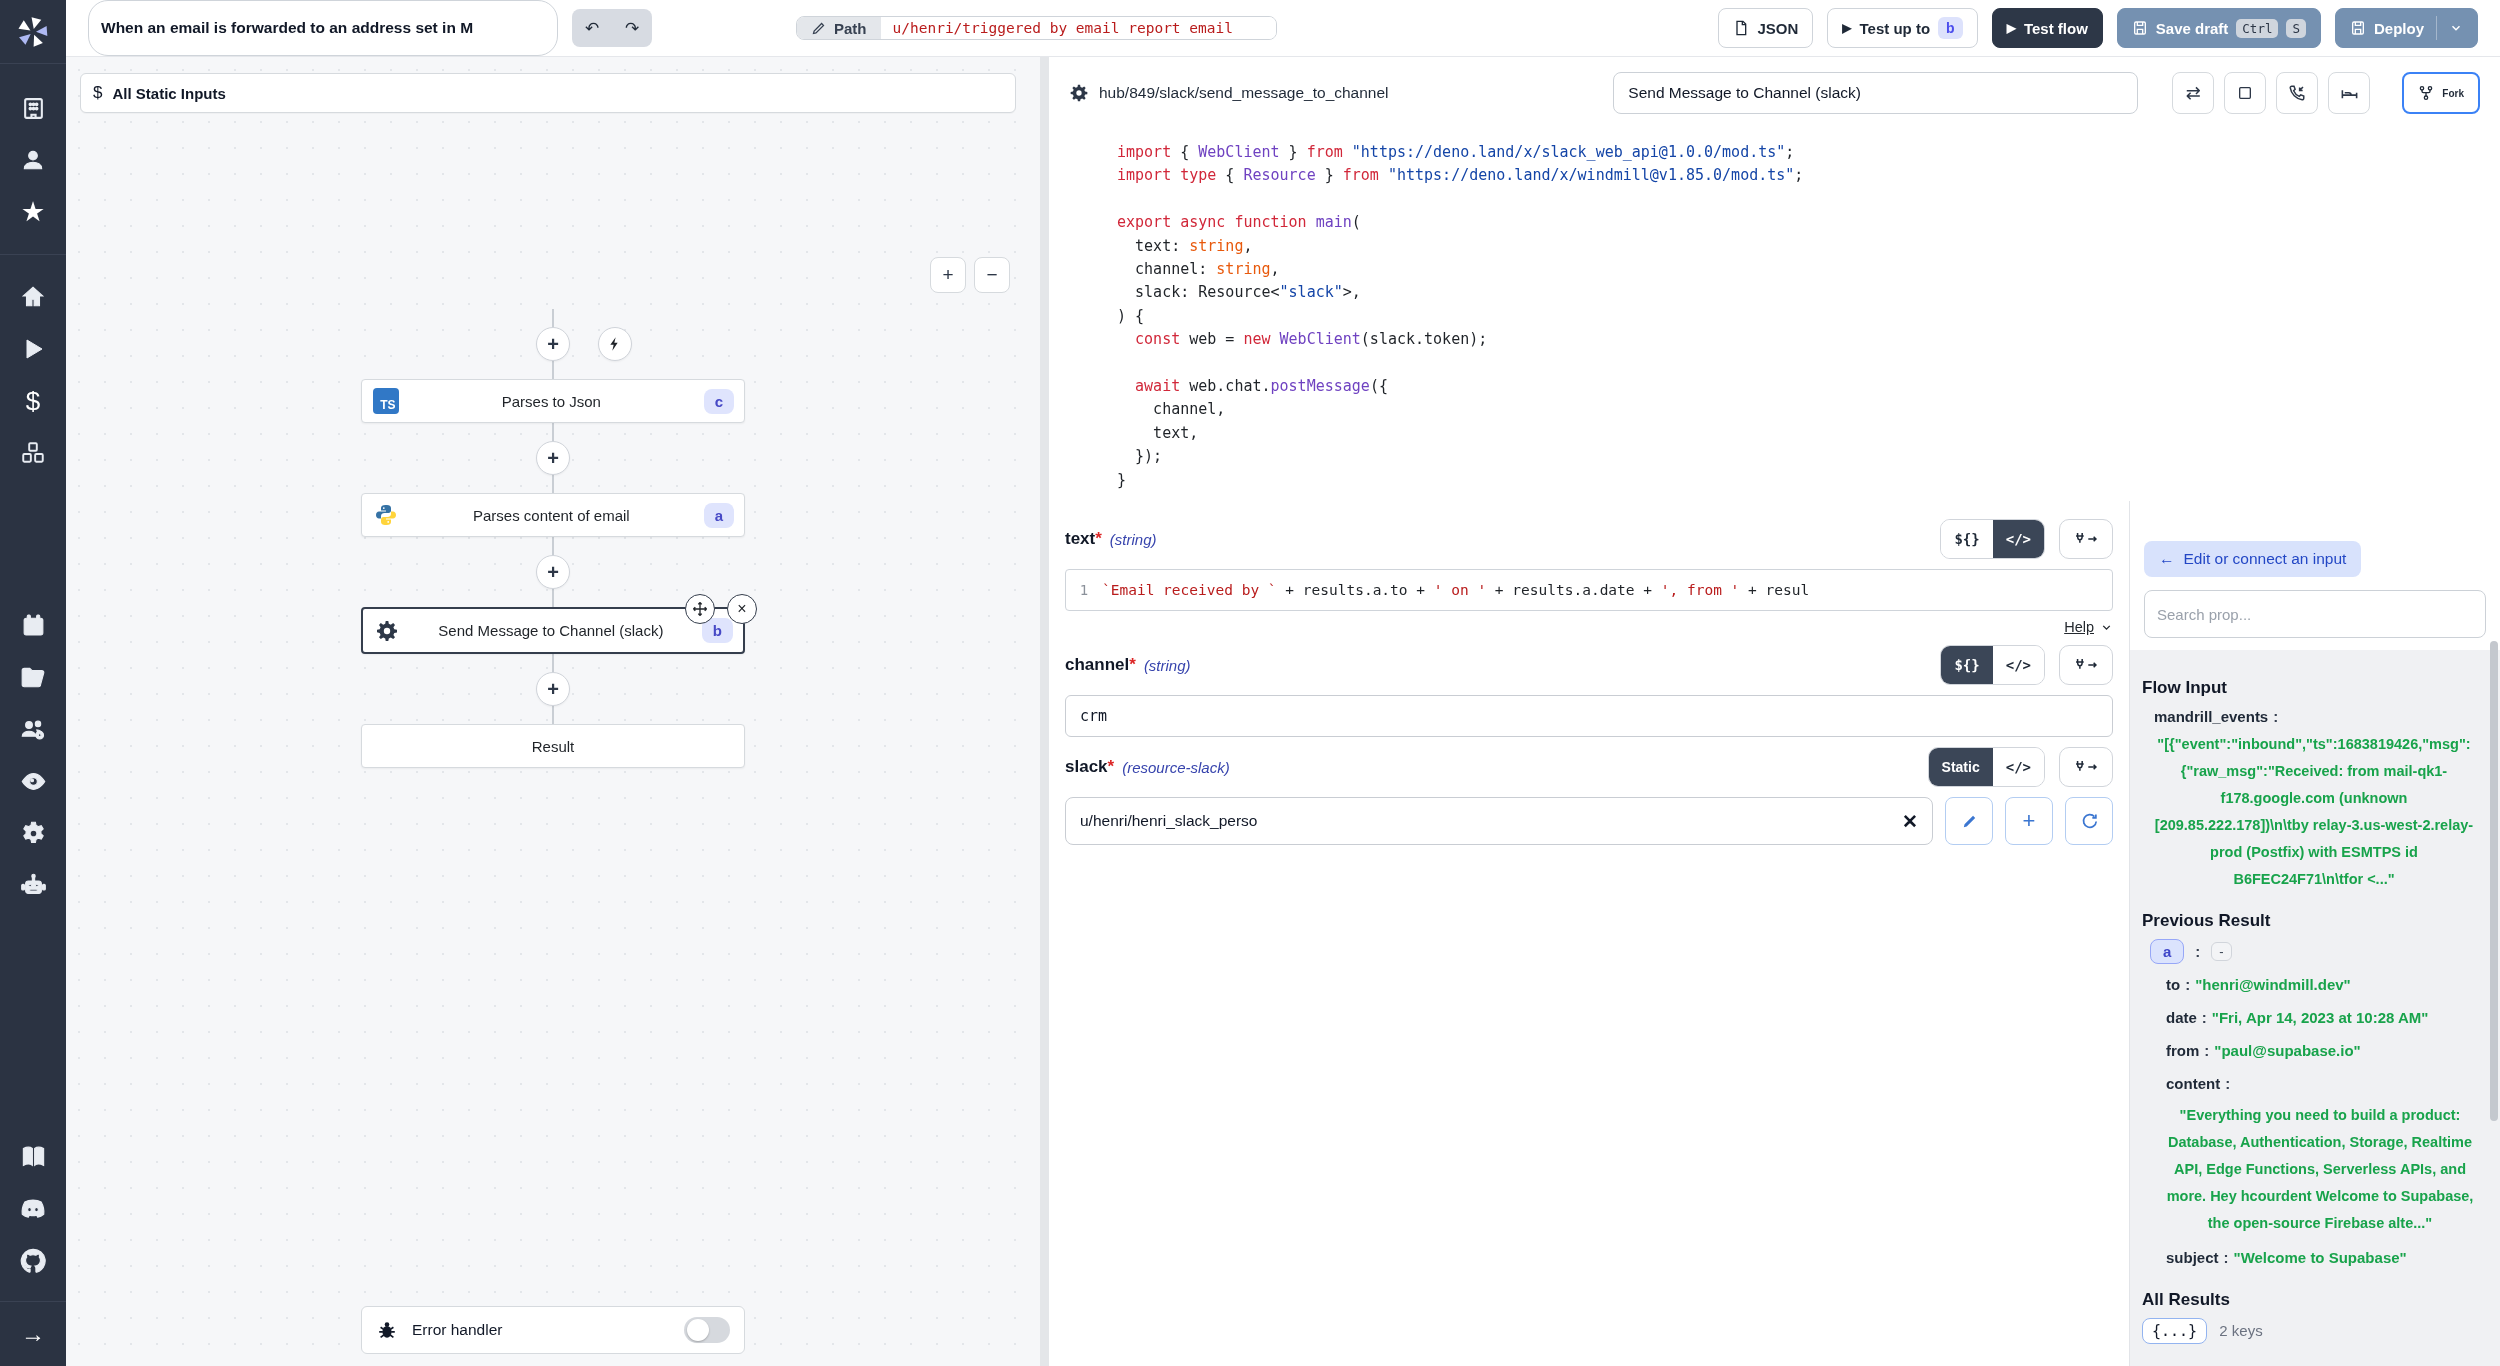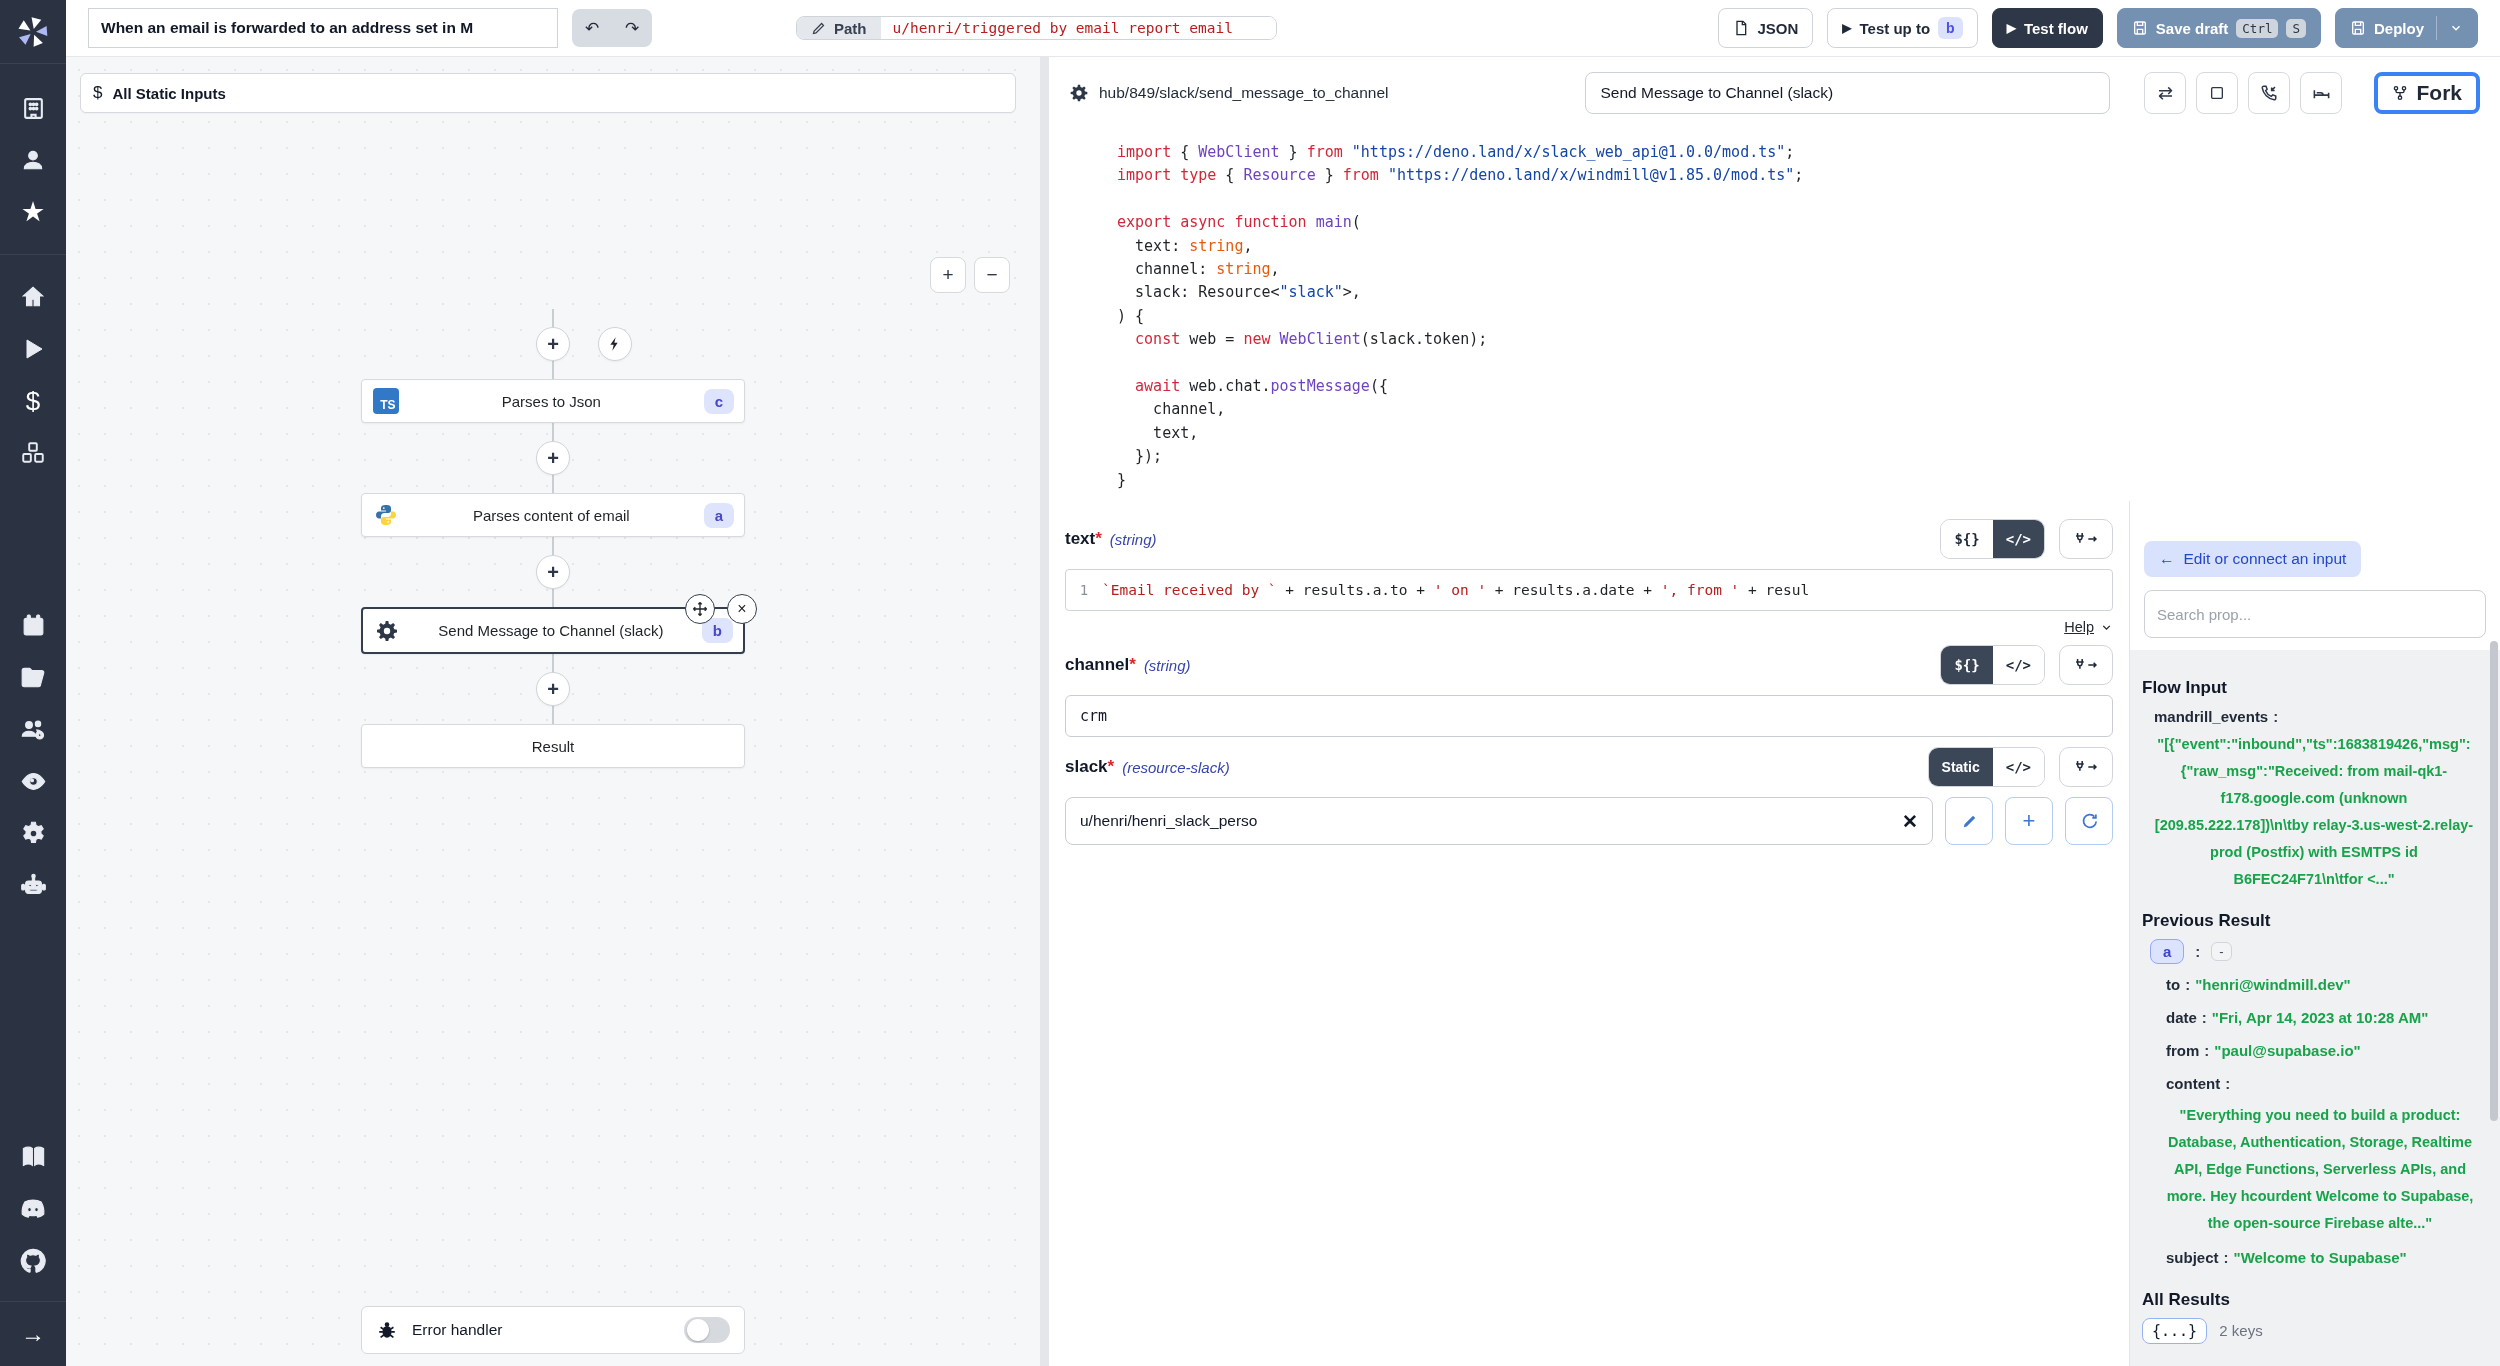--- a/index.html
+++ b/index.html
@@ -12,21 +12,21 @@
   .rail-group { display:flex; flex-direction:column; align-items:center; }
   .rail-item { width:66px; height:52px; display:flex; align-items:center; justify-content:center; color:#e8ecf2; cursor:pointer; }
   .rail-item svg { stroke:#e8ecf2; }
   .rail hr { border:none; border-top:1px solid #3a4253; width:66px; }
   .rail .spacer { flex:1; }
   .rail .glyph { font-size:24px; color:#fff; font-weight:bold; }
 
   
   .col { flex:1; display:flex; flex-direction:column; min-width:0; }
   .topbar { height:57px; display:flex; align-items:center; gap:14px; padding:0 22px; border-bottom:1px solid #e5e7eb; background:#fff; flex:none; }
-  .flow-title { width:470px; height:40px; border:1px solid #cfd4da; border-radius:0; padding:12px 12px; font-family:"Liberation Sans",sans-serif; font-weight:bold; font-size:15.5px; color:#111827; }
+  .flow-title { width:470px; height:56px; border:1px solid #cfd4da; border-radius:20px; padding:12px 12px; font-family:"Liberation Sans",sans-serif; font-weight:bold; font-size:15.5px; color:#111827; }
   .undo-redo { background:#d7dbe2; border-radius:8px; display:flex; height:38px; }
   .undo-redo button { width:40px; border:none; background:transparent; font-size:17px; color:#1f2937; cursor:pointer; border-radius:8px; }
   .path-group { display:flex; align-items:stretch; height:24px; border:1px solid #cfd4da; border-radius:8px; overflow:hidden; margin-left:130px; }
   .path-tag { background:#e4e7eb; display:flex; align-items:center; gap:8px; padding:0 14px; font-size:15px; font-weight:bold; color:#374151; }
   .path-input { width:395px; border:none; outline:none; padding:0 12px; font-family:"DejaVu Sans Mono",monospace; font-size:14.5px; color:#b91c1c; }
   .grow { flex:1; }
   .tb-btn { height:40px; display:flex; align-items:center; gap:8px; padding:0 14px; border-radius:8px; border:1px solid #cfd4da; background:#fff; font-size:15px; font-weight:bold; color:#1f2937; cursor:pointer; }
   .tb-badge { background:#dde2fc; color:#4b4ded; font-weight:bold; font-size:14px; border-radius:6px; padding:3px 8px; }
   .tb-dark { background:#2d3747; border-color:#2d3747; color:#fff; }
   .tb-slate { background:#7591b1; border-color:#7591b1; color:#fff; }
@@ -62,21 +62,21 @@
   .toggle .knob { position:absolute; left:3px; top:2px; width:22px; height:22px; border-radius:50%; background:#fff; box-shadow:0 1px 2px rgba(0,0,0,.25); }
 
   .splitter { width:9px; background:#e4e6e9; flex:none; cursor:col-resize; }
 
   
   .editor { flex:1; display:flex; flex-direction:column; min-width:0; background:#fff; }
   .ed-head { height:72px; display:flex; align-items:center; padding:0 20px; gap:10px; flex:none; }
   .hub-path { display:flex; align-items:center; gap:10px; font-size:15.5px; color:#1f2937; }
   .name-input { width:525px; height:42px; border:1px solid #ccd1d7; border-radius:8px; padding:0 14px; font-size:15.5px; color:#111827; font-family:"Liberation Sans",sans-serif; }
   .icon-btn { width:42px; height:42px; border:1px solid #d6dade; background:#fff; border-radius:8px; display:flex; align-items:center; justify-content:center; cursor:pointer; color:#2d3747; font-size:18px; }
-  .fork-btn { height:42px; border:4px solid #3b82f6; background:#fff; border-radius:8px; display:flex; align-items:center; gap:8px; padding:0 14px; font-size:21px; font-weight:bold; color:#1f2937; cursor:pointer; margin-left:22px; }
+  .fork-btn { height:42px; border:2px solid #3b82f6; background:#fff; border-radius:8px; display:flex; align-items:center; gap:8px; padding:0 14px; font-size:10px; font-weight:bold; color:#1f2937; cursor:pointer; margin-left:22px; }
   .code { height:372px; padding:12px 0 0 68px; font-family:"DejaVu Sans Mono",monospace; font-size:15px; overflow:hidden; flex:none; }
   .code-line { white-space:pre; line-height:23.4px; }
   .tk-kw { color:#d12739; } .tk-ty { color:#6f42c1; } .tk-fn { color:#6f42c1; }
   .tk-st { color:#1445a7; } .tk-or { color:#e8590c; } .tk-pl { color:#1f2328; }
 
   .step-section { flex:1; display:flex; min-height:0; }
   .step-left { width:1080px; flex:none; display:flex; flex-direction:column; }
   .tabs { height:46px; display:flex; align-items:stretch; gap:40px; padding-left:34px; border-bottom:1px solid #d6dade; flex:none; }
   .tab { display:flex; align-items:center; font-size:15.5px; color:#4b5563; cursor:pointer; border-bottom:2.5px solid transparent; }
   .tab.active { color:#111827; font-weight:bold; border-bottom-color:#374151; }

